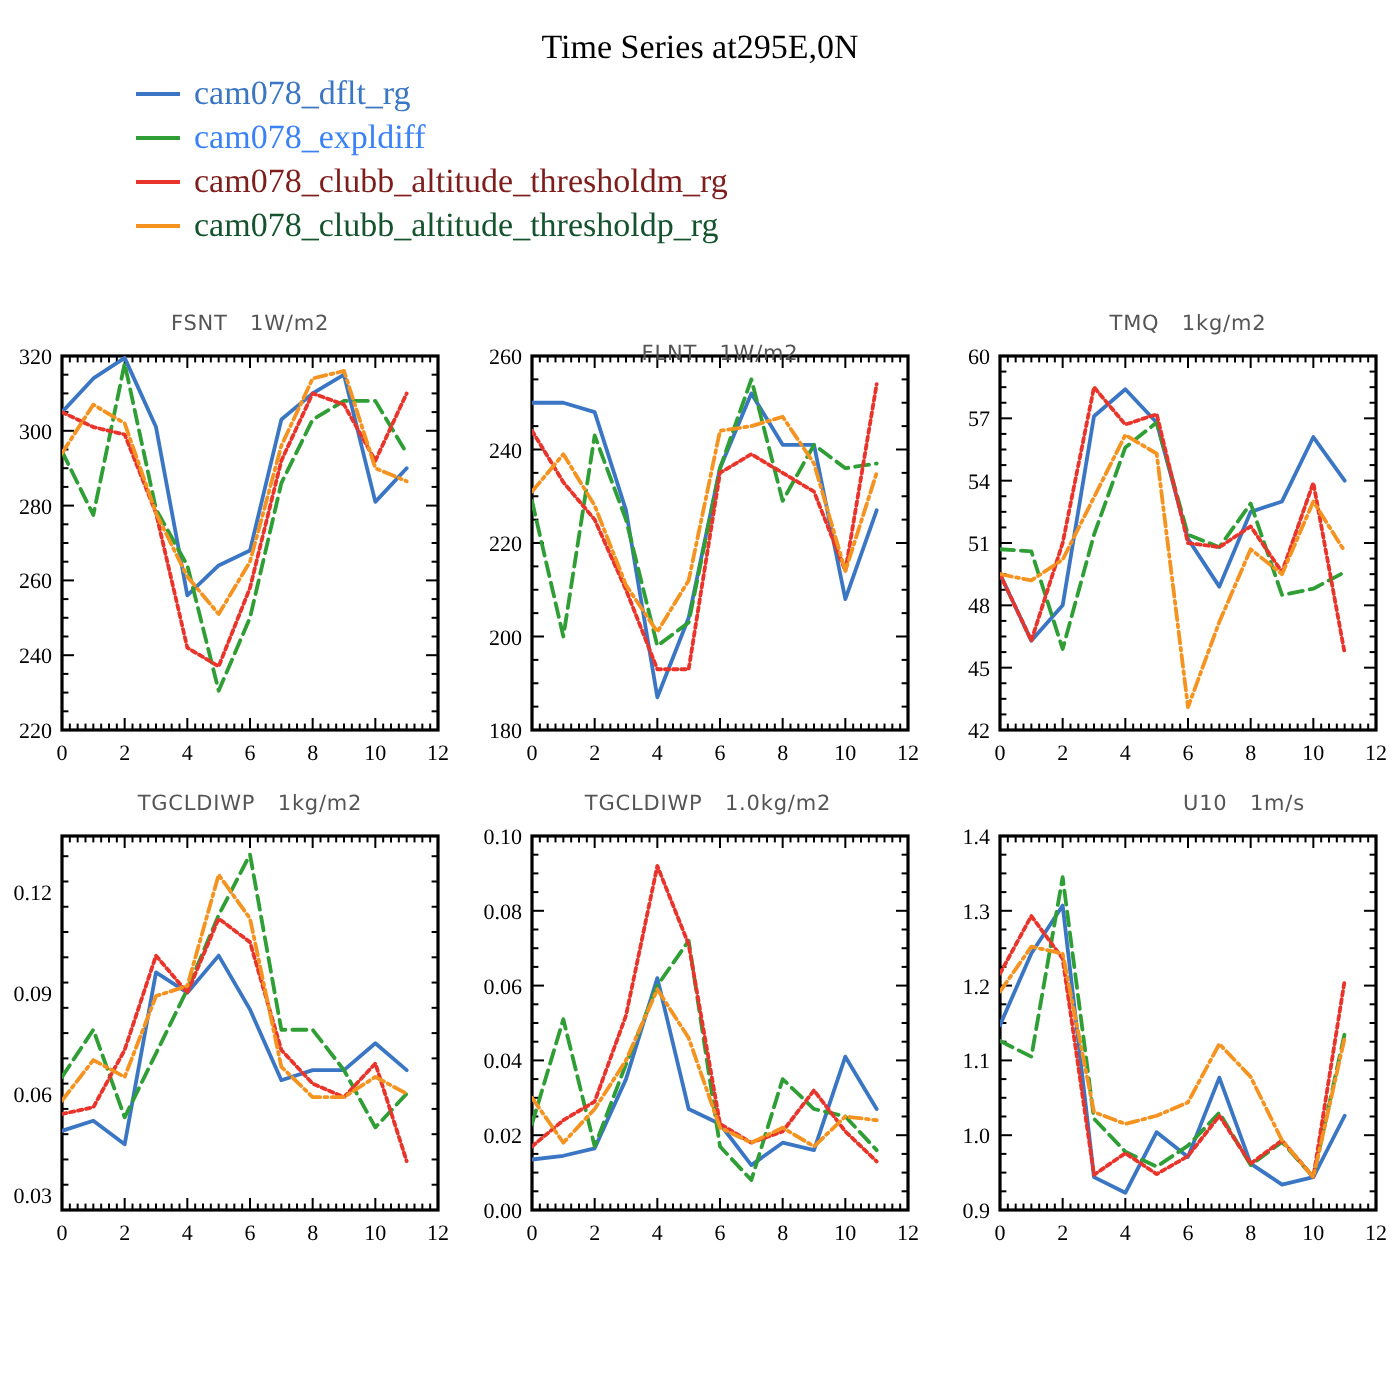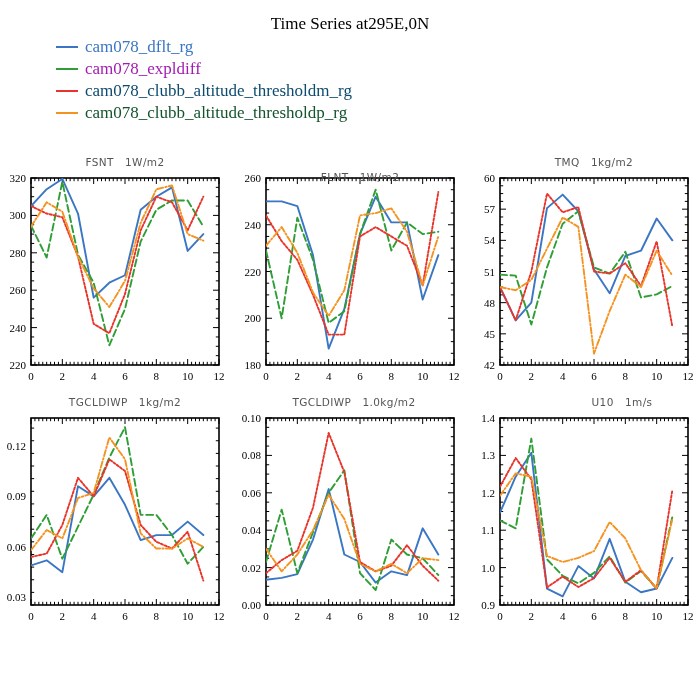--- a/index.html
+++ b/index.html
@@ -6,21 +6,21 @@
   body{
     width:700px;height:700px;background:#ffffff;
     font-family:"Liberation Sans", sans-serif;
     overflow:hidden;position:relative;
   }
   #figure{position:absolute;left:0;top:0;width:600px;height:700px;}
   .fig-title{
     position:absolute;left:0;top:14px;width:700px;text-align:center;
     font-family:"Liberation Serif", serif;font-size:17px;color:#000;
   }
-  .legend{position:absolute;left:56px;top:36px;}
+  .legend{position:absolute;left:68px;top:36px;}
   .legend-row{display:flex;align-items:center;height:22px;}
   .legend-dash{
     display:inline-block;width:22px;height:0;border-top:2.2px solid #000;
     margin-right:7px;
   }
   .legend-label{
     font-family:"Liberation Serif", serif;font-size:17px;white-space:nowrap;
   }
   .panel-title{
     position:absolute;width:100%;text-align:center;top:0;
@@ -37,25 +37,25 @@
 
   <div class="fig-title">Time Series at295E,0N</div>
 
   <div class="legend" id="legend-host">
       <div class="legend-row">
         <span class="legend-dash" style="border-top-color: rgb(58, 118, 196);"></span>
         <span class="legend-label" style="color: rgb(58, 118, 196);">cam078_dflt_rg</span>
       </div>
       <div class="legend-row">
         <span class="legend-dash" style="border-top-color: rgb(46, 158, 53);"></span>
-        <span class="legend-label" style="color: #a21caf;">cam078_expldiff</span>
+        <span class="legend-label" style="color: #3b82f6;">cam078_expldiff</span>
       </div>
       <div class="legend-row">
         <span class="legend-dash" style="border-top-color: rgb(232, 52, 42);"></span>
-        <span class="legend-label" style="color: #0c4a6e;">cam078_clubb_altitude_thresholdm_rg</span>
+        <span class="legend-label" style="color: #7f1d1d;">cam078_clubb_altitude_thresholdm_rg</span>
       </div>
       <div class="legend-row">
         <span class="legend-dash" style="border-top-color: rgb(245, 147, 32);"></span>
         <span class="legend-label" style="color: #14532d;">cam078_clubb_altitude_thresholdp_rg</span>
       </div>
     </div>
 
   <svg id="plot-svg" width="700" height="700" style="position:absolute;left:0;top:0;">
       <g>
         <rect x="31" y="178" width="188" height="187" fill="none" stroke="#000000" stroke-width="1.6"></rect>

